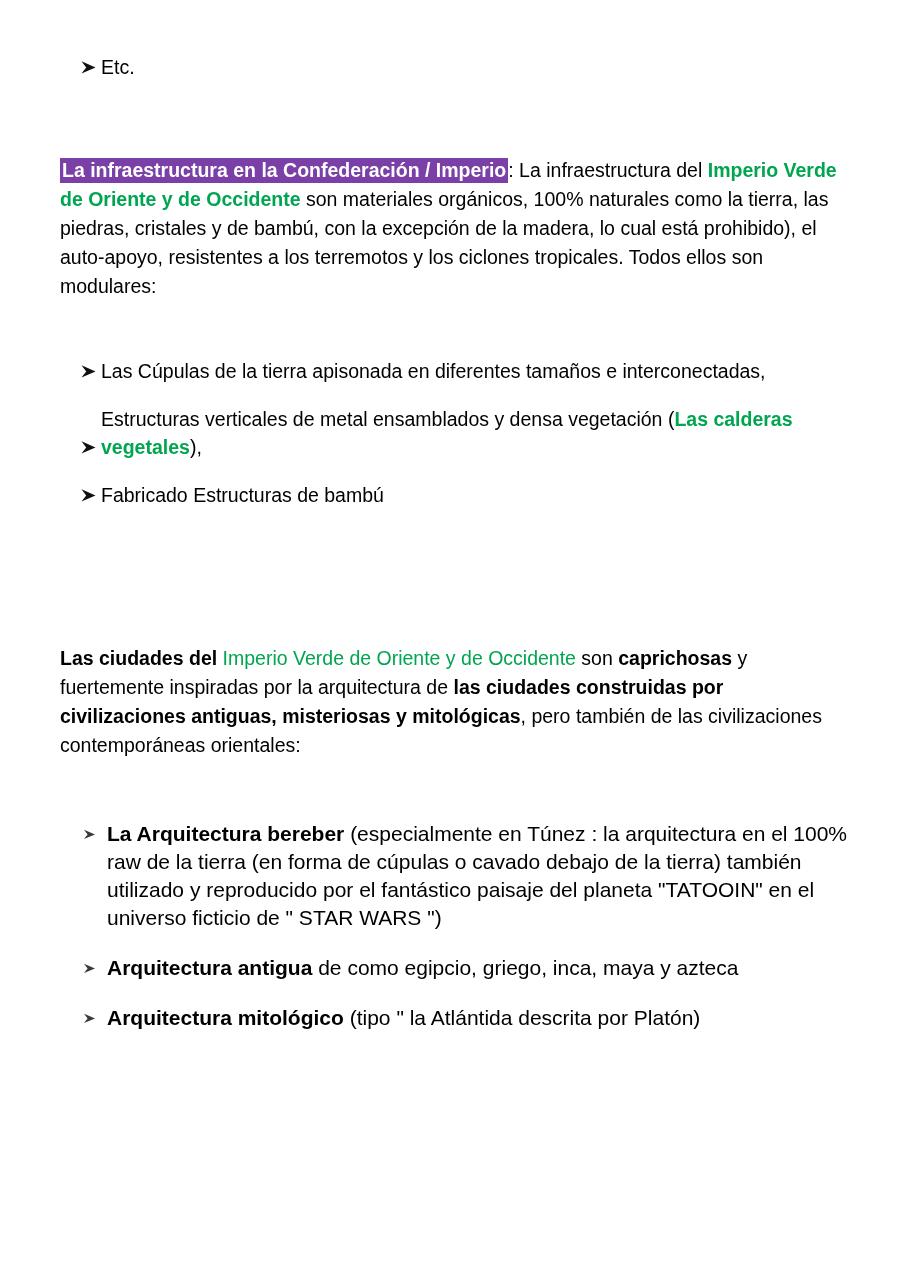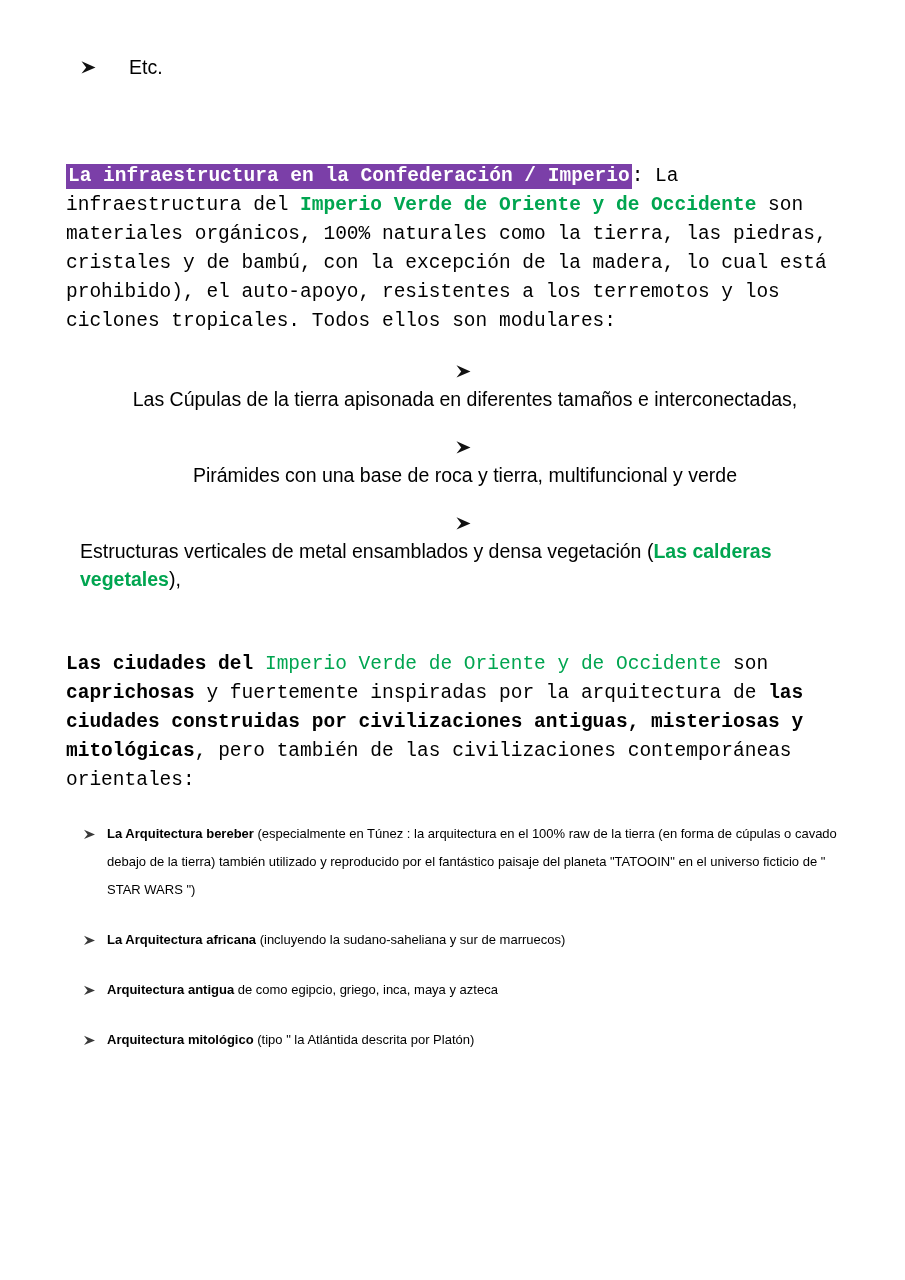--- a/index.html
+++ b/index.html
@@ -28,22 +28,21 @@
     top: 0;
     width: 796px;
   }
 
   
   .para {
     font-size: 19.5px;
     line-height: 29px;
     text-align: left;
     color: #000000;
-    margin: 12px;
-    font-family: Liberation Mono, monospace;
+    margin: 6px;
   }
   .bold   { font-weight: bold; }
   .green  { color: #00a550; }
   .green-b { color: #00a550; font-weight: bold; }
 
   .hl {
     background-color: #7b3fa8;
     color: #ffffff;
     font-weight: bold;
     padding: 1px 2px 2px 2px;
@@ -51,21 +50,20 @@
     -webkit-box-decoration-break: clone;
   }
 
   
   .etc-row {
     position: absolute;
     left: 26px;
     top: 53px;
     display: flex;
     align-items: flex-start;
-    gap: 28px;
   }
   .etc-row .btxt {
     font-size: 19.5px;
     line-height: 28px;
   }
 
   
   .block-intro {
     position: absolute;
     left: 0;
@@ -76,24 +74,23 @@
   
   .list-one {
     position: absolute;
     left: 0;
     top: 357px;
     width: 796px;
   }
   .li1 {
     position: relative;
     display: flex;
-    align-items: center;
+    align-items: flex-end;
     padding-left: 26px;
     margin-bottom: 20px;
-    flex-direction: column;
   }
   .li1 .txt {
     font-size: 19.5px;
     line-height: 28px;
     flex: 1;
   }
 
   
   .bullet-lg {
     width: 17px;
@@ -132,21 +129,21 @@
     width: 796px;
   }
   .li2 {
     position: relative;
     display: flex;
     align-items: flex-start;
     padding-left: 29px;
     margin-bottom: 22px;
   }
   .li2 .txt {
-    font-size: 13px;
+    font-size: 21px;
     line-height: 28px;
     flex: 1;
     padding-left: 2px;
   }
 </style>
 </head>
 <body>
 
 <div class="page">
   <div class="content">
@@ -168,80 +165,72 @@
 
       <div class="li1">
         <span class="bullet-lg">
           <svg width="17" height="15" viewBox="0 0 17 15" aria-hidden="true">
             <path d="M1.5 1.2 L15.5 7.4 L1.5 13.6 L6.2 7.4 Z" fill="#111111"></path>
           </svg>
         </span>
         <span class="txt"><span>Las Cúpulas de la tierra apisonada en diferentes tamaños e interconectadas,</span></span>
       </div>
 
+
       <div class="li1">
         <span class="bullet-lg">
           <svg width="17" height="15" viewBox="0 0 17 15" aria-hidden="true">
             <path d="M1.5 1.2 L15.5 7.4 L1.5 13.6 L6.2 7.4 Z" fill="#111111"></path>
           </svg>
         </span>
-        <span class="txt"><span>Pirámides con una base de roca y tierra, multifuncional y verde</span></span>
+        <span class="txt"><span>Estructuras verticales de metal ensamblados y densa vegetación (</span><span class="green-b">Las calderas vegetales</span><span>),</span></span>
       </div>
 
       <div class="li1">
         <span class="bullet-lg">
           <svg width="17" height="15" viewBox="0 0 17 15" aria-hidden="true">
             <path d="M1.5 1.2 L15.5 7.4 L1.5 13.6 L6.2 7.4 Z" fill="#111111"></path>
           </svg>
         </span>
-        <span class="txt"><span>Estructuras verticales de metal ensamblados y densa vegetación (</span><span class="green-b">Las calderas vegetales</span><span>),</span></span>
-      </div>
-
+        <span class="txt"><span>Fabricado Estructuras de bambú</span></span>
+      </div>
 
     </div>
 
     <div class="block-cities">
       <p class="para"><span class="bold">Las ciudades del</span><span class="green"> Imperio Verde de Oriente y de Occidente</span><span> son </span><span class="bold">caprichosas</span><span> y fuertemente inspiradas por la arquitectura de </span><span class="bold">las ciudades construidas por civilizaciones antiguas, misteriosas y mitológicas</span><span>, pero también de las civilizaciones contemporáneas orientales:</span></p>
     </div>
 
     <div class="list-two">
 
       <div class="li2">
         <span class="bullet-sm">
           <svg width="13" height="11" viewBox="0 0 13 11" aria-hidden="true">
             <path d="M1 0.8 L12 5.4 L1 10 L4.6 5.4 Z" fill="#3a3a3a"></path>
           </svg>
         </span>
         <span class="txt"><span class="bold">La Arquitectura bereber</span><span> (especialmente en Túnez : la arquitectura en el 100% raw de la tierra (en forma de cúpulas o cavado debajo de la tierra) también utilizado y reproducido por el fantástico paisaje del planeta "TATOOIN" en el universo ficticio de " STAR WARS ")</span></span>
       </div>
 
 
+
       <div class="li2">
         <span class="bullet-sm">
           <svg width="13" height="11" viewBox="0 0 13 11" aria-hidden="true">
             <path d="M1 0.8 L12 5.4 L1 10 L4.6 5.4 Z" fill="#3a3a3a"></path>
           </svg>
         </span>
-        <span class="txt"><span class="bold">La Arquitectura africana</span><span> (incluyendo la sudano-saheliana y sur de marruecos)</span></span>
+        <span class="txt"><span class="bold">Arquitectura antigua</span><span> de como egipcio, griego, inca, maya y azteca</span></span>
       </div>
 
       <div class="li2">
         <span class="bullet-sm">
           <svg width="13" height="11" viewBox="0 0 13 11" aria-hidden="true">
             <path d="M1 0.8 L12 5.4 L1 10 L4.6 5.4 Z" fill="#3a3a3a"></path>
           </svg>
         </span>
-        <span class="txt"><span class="bold">Arquitectura antigua</span><span> de como egipcio, griego, inca, maya y azteca</span></span>
-      </div>
-
-      <div class="li2">
-        <span class="bullet-sm">
-          <svg width="13" height="11" viewBox="0 0 13 11" aria-hidden="true">
-            <path d="M1 0.8 L12 5.4 L1 10 L4.6 5.4 Z" fill="#3a3a3a"></path>
-          </svg>
-        </span>
         <span class="txt"><span class="bold">Arquitectura mitológico</span><span> (tipo " la Atlántida descrita por Platón)</span></span>
       </div>
 
     </div>
 
   </div>
 </div>
 
 </body></html>

